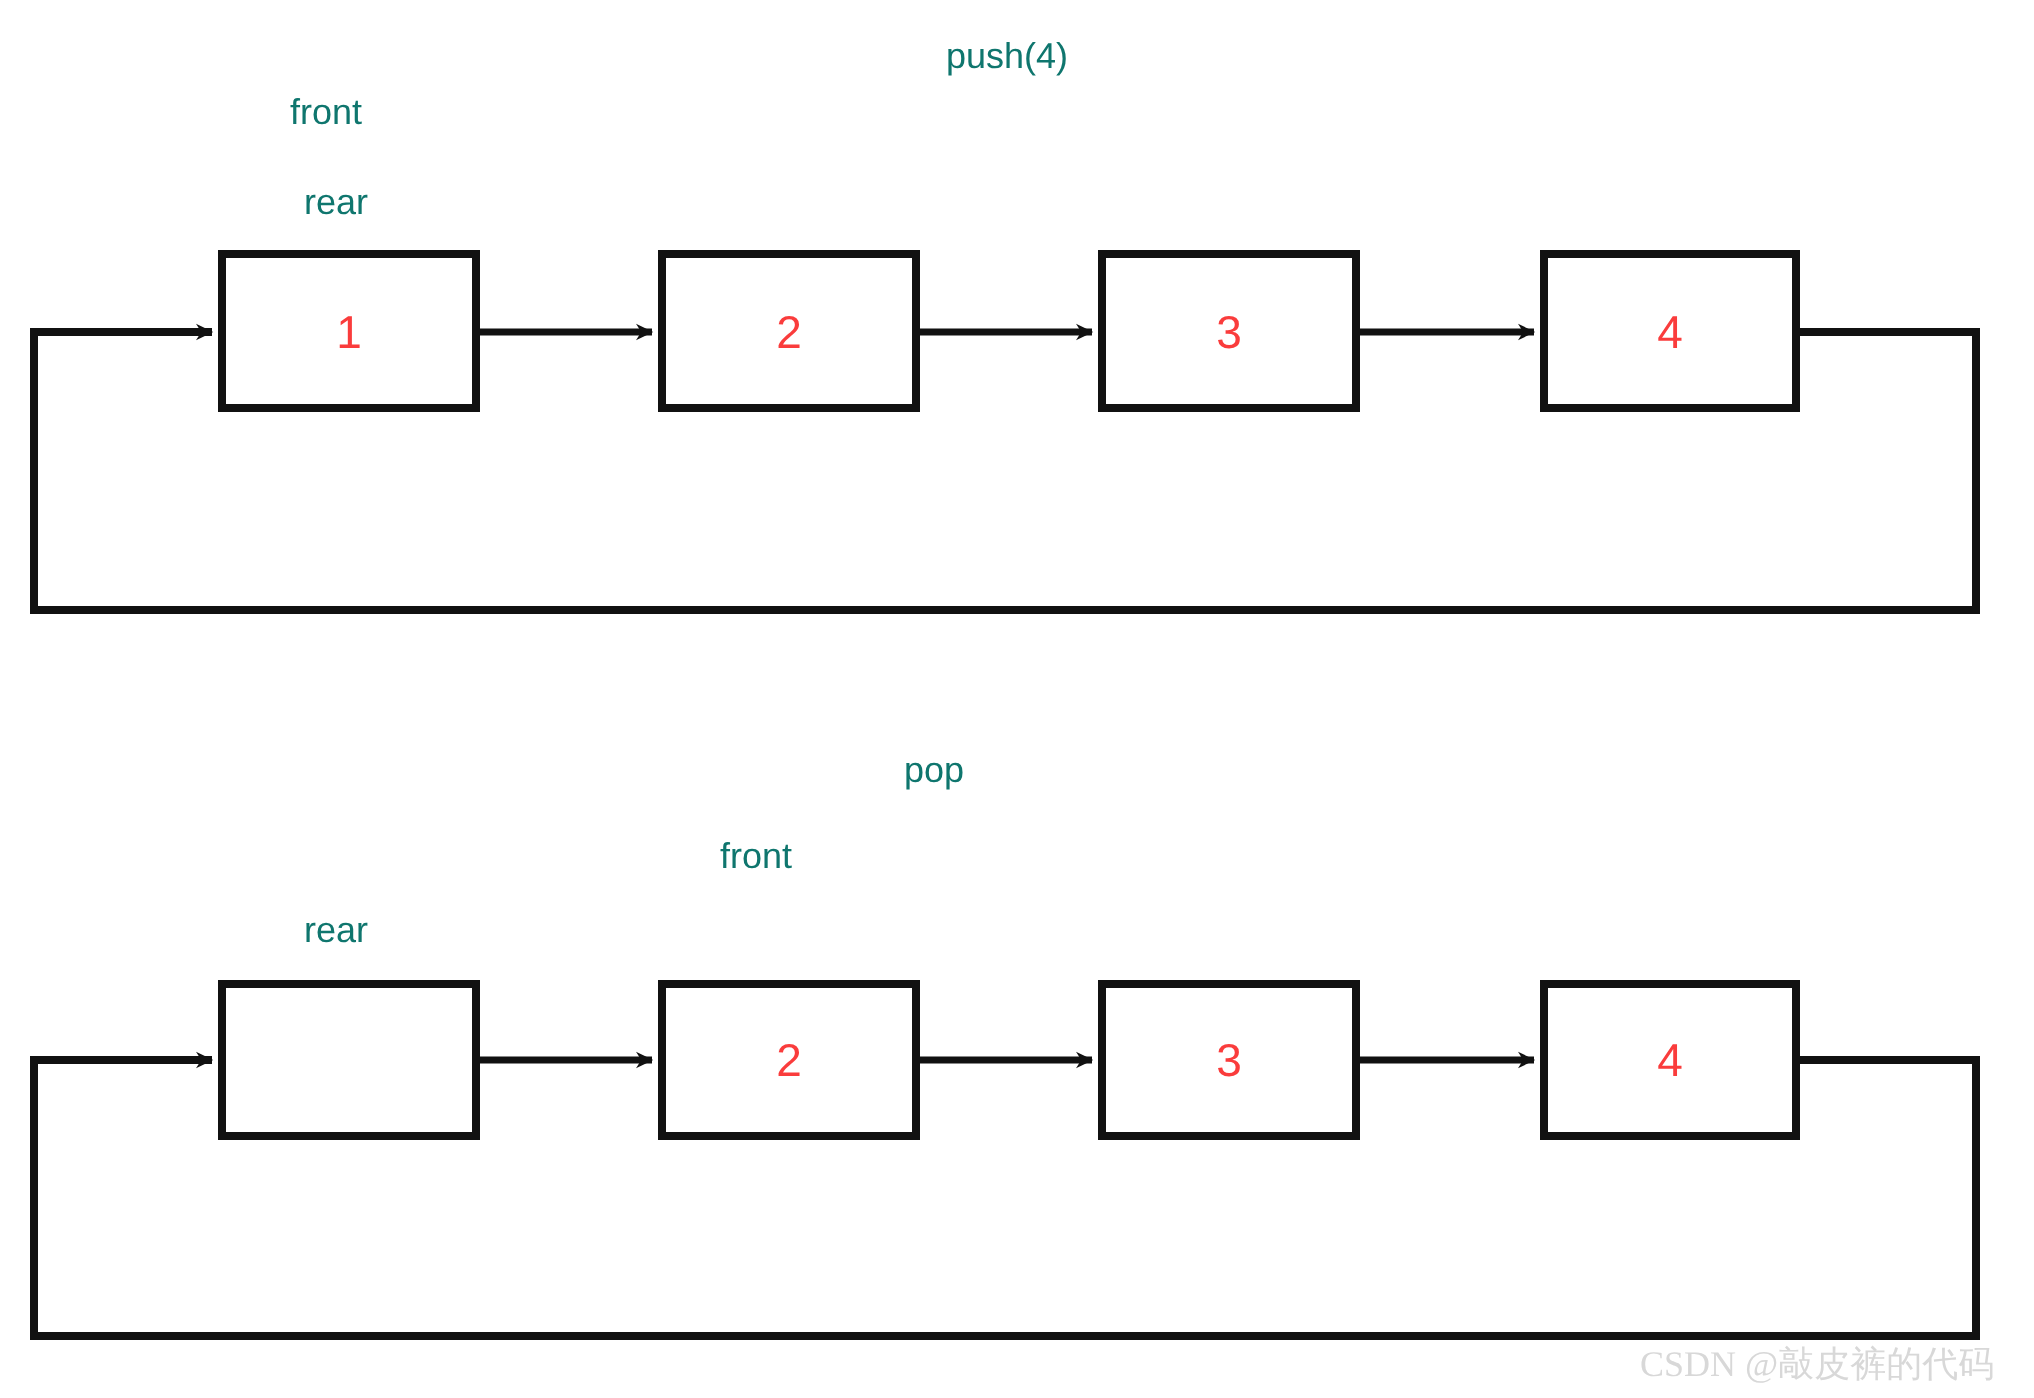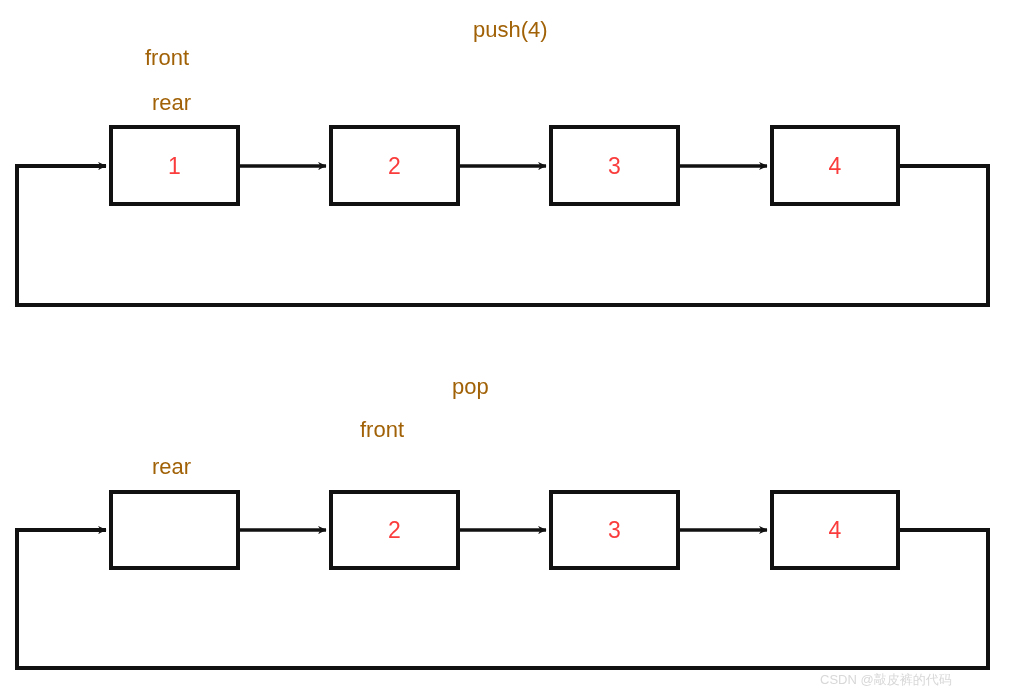--- a/index.html
+++ b/index.html
@@ -19,42 +19,42 @@
   }
   .diagram-svg {
     position: absolute;
     top: 0;
     left: 0;
     width: 1017px;
     height: 699px;
   }
   .label {
     position: absolute;
-    color: #a16207;
-    font-size: 22px;
+    color: #0f766e;
+    font-size: 18px;
     line-height: 1;
     white-space: nowrap;
     font-family: "Liberation Sans", "DejaVu Sans", sans-serif;
   }
   .node-value {
     position: absolute;
     color: #fa3c3c;
     font-size: 23px;
     line-height: 1;
     white-space: nowrap;
     text-align: center;
     font-family: "Liberation Sans", "DejaVu Sans", sans-serif;
   }
   .watermark {
     position: absolute;
     color: #d8d8d8;
-    font-size: 13px;
+    font-size: 18px;
     line-height: 1;
     white-space: nowrap;
-    font-family: Liberation Sans, sans-serif;
+    font-family: Liberation Serif, serif;
   }
 </style>
 </head>
 <body>
 
 <div id="canvas">
 
   <svg class="diagram-svg" viewBox="0 0 1017 699" xmlns="http://www.w3.org/2000/svg">
     <defs>
       <marker id="arrow" markerWidth="9" markerHeight="9" refX="8" refY="4.5" orient="auto" markerUnits="userSpaceOnUse">

